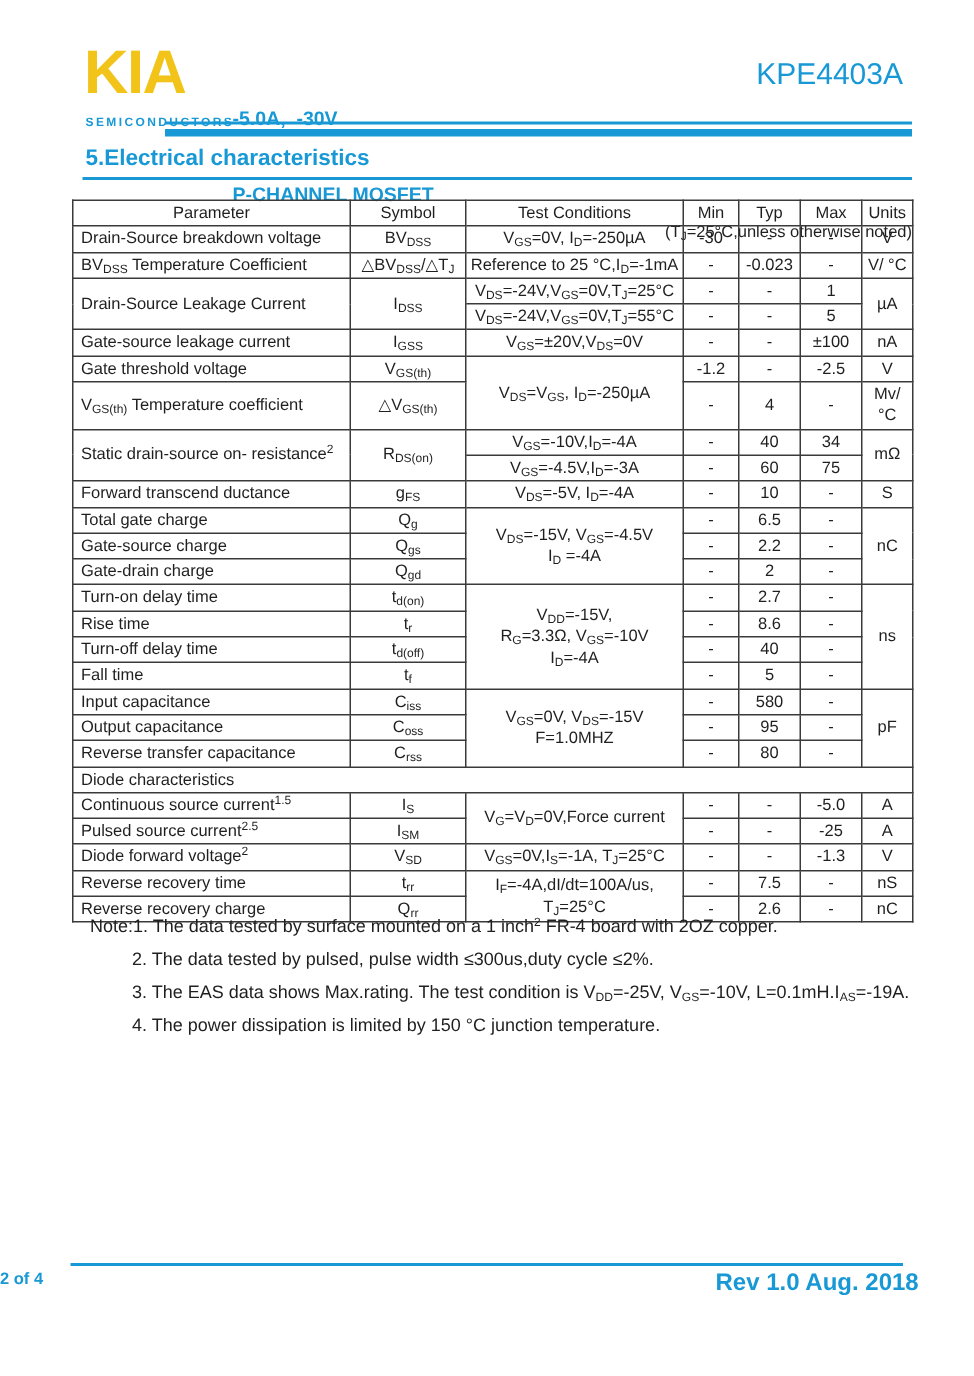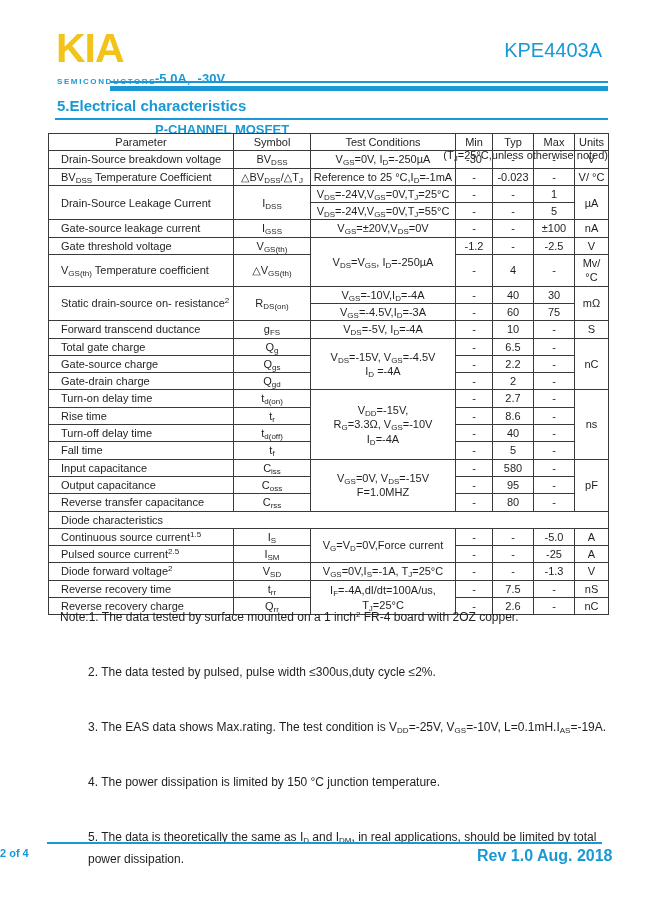--- a/index.html
+++ b/index.html
@@ -29,28 +29,28 @@
   .section-underline{left:55px;top:118px;width:553px;height:2px;background:var(--accent);}
   .condition-note{right:41px;top:120px;font-size:11px;color:var(--ink);margin-top:29px;}
 
   
   .table-wrap{left:48px;top:133px;}
   table{border-collapse:collapse;width:560px;table-layout:fixed;font-size:11px;color:var(--ink);}
   th,td{
     border:1px solid var(--line);padding:1px 2px;text-align:center;vertical-align:middle;
     line-height:1.3;overflow-wrap:break-word;font-weight:normal;height:14px;
   }
-  td.al{text-align:left;padding-left:12px;}
+  td.al{text-align:left;padding-left:5px;}
   sub{font-size:8px;vertical-align:-2px;line-height:0;}
   sup{font-size:8px;vertical-align:4px;line-height:0;}
 
   
   .notes{left:60px;top:606px;width:547px;font-size:12px;line-height:22px;color:var(--ink);}
   .note-line{margin:0;}
-  .note-line.indent{margin-left:28px;margin-top:33px;}
+  .note-line.indent{margin-left:28px;}
 
   
   .footer-line{left:47px;top:842px;width:555px;height:2px;background:var(--accent);}
   .footer-page{left:0;top:847px;width:649px;text-align:left;font-size:11px;font-weight:bold;color:var(--accent);}
   .footer-rev{left:477px;top:847px;font-size:16px;font-weight:bold;color:var(--accent);}
 </style>
 </head>
 <body>
 
 <div class="page">
@@ -150,21 +150,21 @@
             <td>4</td>
             <td>-</td>
             <td>Mv/°C</td>
           </tr>
           <tr>
             <td rowspan="2" class="al">Static drain-source on- resistance<sup>2</sup></td>
             <td rowspan="2">R<sub>DS(on)</sub></td>
             <td>V<sub>GS</sub>=-10V,I<sub>D</sub>=-4A</td>
             <td>-</td>
             <td>40</td>
-            <td>30</td>
+            <td>34</td>
             <td rowspan="2">mΩ</td>
           </tr>
           <tr>
             <td>V<sub>GS</sub>=-4.5V,I<sub>D</sub>=-3A</td>
             <td>-</td>
             <td>60</td>
             <td>75</td>
           </tr>
           <tr>
             <td class="al">Forward transcend ductance</td>
@@ -299,20 +299,19 @@
           </tr>
         </tbody>
     </table>
   </div>
 
   <div class="abs notes">
     <p class="note-line">Note:1. The data tested by surface mounted on a 1 inch<sup>2</sup> FR-4 board with 2OZ copper.</p>
     <p class="note-line indent">2. The data tested by pulsed, pulse width ≤300us,duty cycle ≤2%.</p>
     <p class="note-line indent">3. The EAS data shows Max.rating. The test condition is V<sub>DD</sub>=-25V, V<sub>GS</sub>=-10V, L=0.1mH.I<sub>AS</sub>=-19A.</p>
     <p class="note-line indent">4. The power dissipation is limited by 150 °C junction temperature.</p>
-    <p class="note-line indent">5. The data is theoretically the same as I<sub>D</sub> and I<sub>DM</sub>, in real applications, should be limited by total power dissipation.</p>
   </div>
 
   <div class="abs footer-line"></div>
   <div class="abs footer-page">2 of 4</div>
   <div class="abs footer-rev">Rev 1.0 Aug. 2018</div>
 
 </div>
 
 </body></html>

